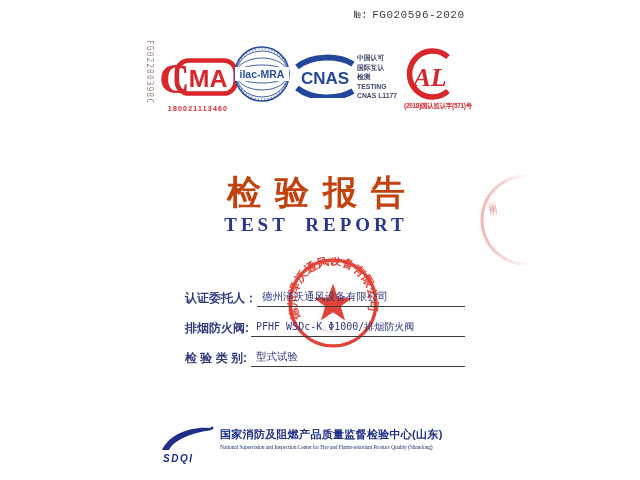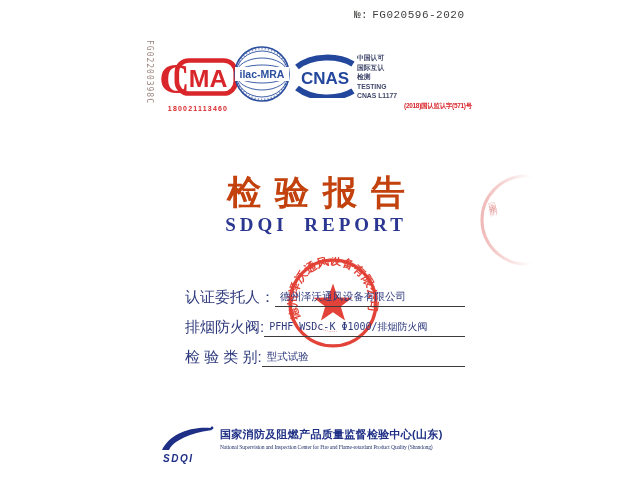--- a/index.html
+++ b/index.html
@@ -36,21 +36,21 @@
     mask-image:linear-gradient(90deg,rgba(0,0,0,.95) 0%,rgba(0,0,0,.5) 26%,transparent 55%);}
   .faint-stamp-text{position:absolute;left:10px;top:26px;writing-mode:vertical-rl;
     font-size:8px;color:rgba(205,75,70,.55);letter-spacing:2px;transform:rotate(-12deg);}
 
   
   .stamp{left:287px;top:257px;width:92px;height:92px;opacity:.93;}
 
   
   .form-row{left:185px;width:280px;height:16px;display:flex;align-items:flex-end;}
   .row-1{top:291px;} .row-2{top:321px;} .row-3{top:351px;}
-  .form-label{flex:0 0 66px;font-size:15px;font-weight:400;color:#2f3a7d;white-space:nowrap;}
+  .form-label{flex:0 0 66px;font-size:12px;font-weight:700;color:#2f3a7d;white-space:nowrap;}
   .form-value{flex:1;border-bottom:1px solid #3c3c3c;padding:0 0 2px 5px;font-size:10.5px;
     color:#2f3a7d;white-space:nowrap;overflow:visible;}
   .mono-value{font-family:"DejaVu Sans Mono",monospace;font-size:10px;}
 
   
   .footer-logo{left:158px;top:423px;}
   .footer-cn{left:220px;top:427px;font-size:11px;font-weight:bold;color:#1e2f85;letter-spacing:.3px;white-space:nowrap;}
   .footer-en{left:220px;top:444px;font-family:"Liberation Serif",serif;font-size:5.6px;
     letter-spacing:-.15px;color:#27356f;white-space:nowrap;}
 </style>
@@ -95,24 +95,30 @@
   </div>
 
   <div class="abs cnas-caption">
     <div>中国认可</div>
     <div>国际互认</div>
     <div>检测</div>
     <div>TESTING</div>
     <div>CNAS L1177</div>
   </div>
 
+  <div class="abs cal">
+    <svg width="58" height="52" viewBox="0 0 58 52">
+      <path d="M46,9 A23,23 0 1 0 46,43" fill="none" stroke="#d9262b" stroke-width="5.5"></path>
+      <text x="28" y="38" text-anchor="middle" font-size="26" font-weight="bold" font-style="italic" fill="#d9262b" font-family="Liberation Serif,serif">AL</text>
+    </svg>
+  </div>
   <div class="abs cal-caption">(2018)国认监认字(571)号</div>
 
   <div class="abs title-cn">检验报告</div>
-  <div class="abs title-en">SDQI REPORT</div>
+  <div class="abs title-en">TEST REPORT</div>
 
   <div class="abs faint-stamp">
     <svg width="104" height="104" viewBox="0 0 104 104">
       <circle cx="52" cy="50" r="44" fill="none" stroke="rgba(217,83,79,.5)" stroke-width="3"></circle>
     </svg>
     <div class="faint-stamp-text">国家消防</div>
   </div>
 
   <div class="abs stamp">
     <svg width="92" height="92" viewBox="0 0 90 90">

